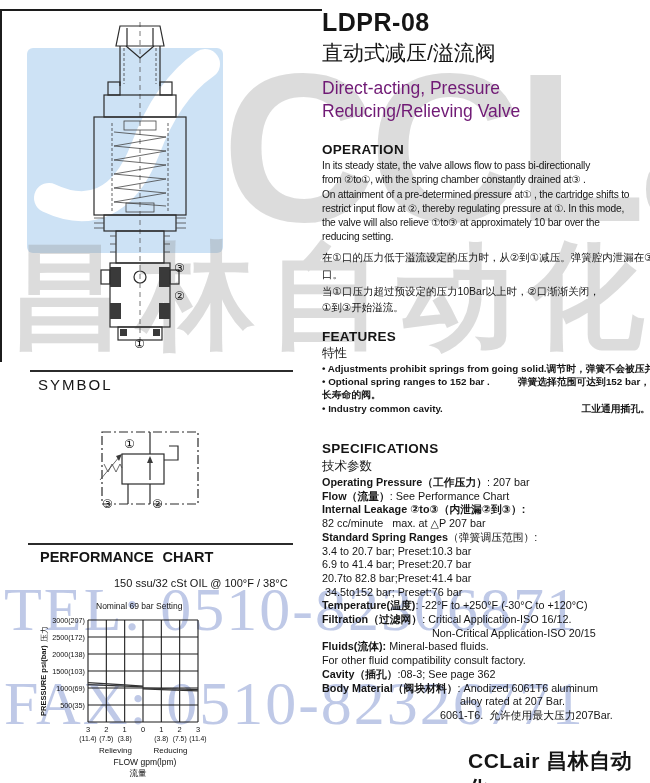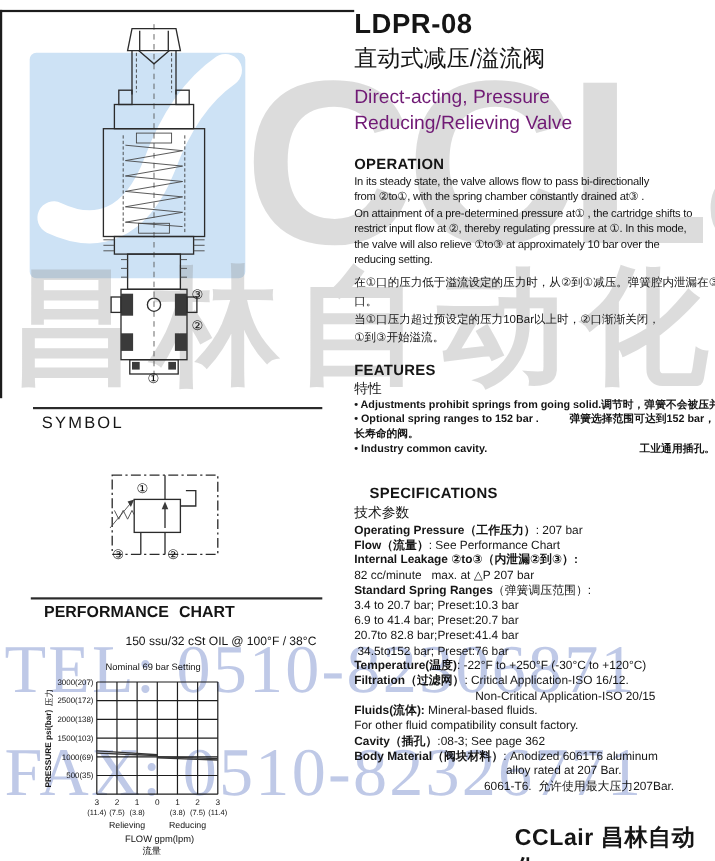--- a/index.html
+++ b/index.html
@@ -65,21 +65,21 @@
   .sec-head{font-size:13.5px;font-weight:700;letter-spacing:.3px;}
   .op-head{left:322px;top:142px;}
   .op-en{left:322px;top:159px;font-size:10.2px;line-height:14.3px;letter-spacing:-.2px;}
   .op-zh{left:322px;top:249px;font-size:10.5px;line-height:16.8px;}
   .feat-head{left:322px;top:329px;}
   .sub-zh{font-size:12.5px;}
   .feat-zh{left:322px;top:345px;}
   #features-list{left:322px;top:362px;width:328px;font-weight:bold;}
   .feat-row{display:flex;justify-content:space-between;font-size:9.8px;line-height:13.2px;}
   .feat-row span{white-space:nowrap;}
-  .spec-head{left:336px;top:441px;}
+  .spec-head{left:322px;top:441px;}
   .spec-zh{left:322px;top:458px;}
   #spec-lines{left:322px;top:476px;width:330px;font-size:10.8px;}
   .spec-line{line-height:13.7px;white-space:pre;}
   .spec-line .b{font-weight:700;}
   .footer-brand{left:468px;top:747px;font-size:21px;font-weight:600;letter-spacing:.5px;}
 </style>
 </head>
 <body>
 
 <div id="page">

